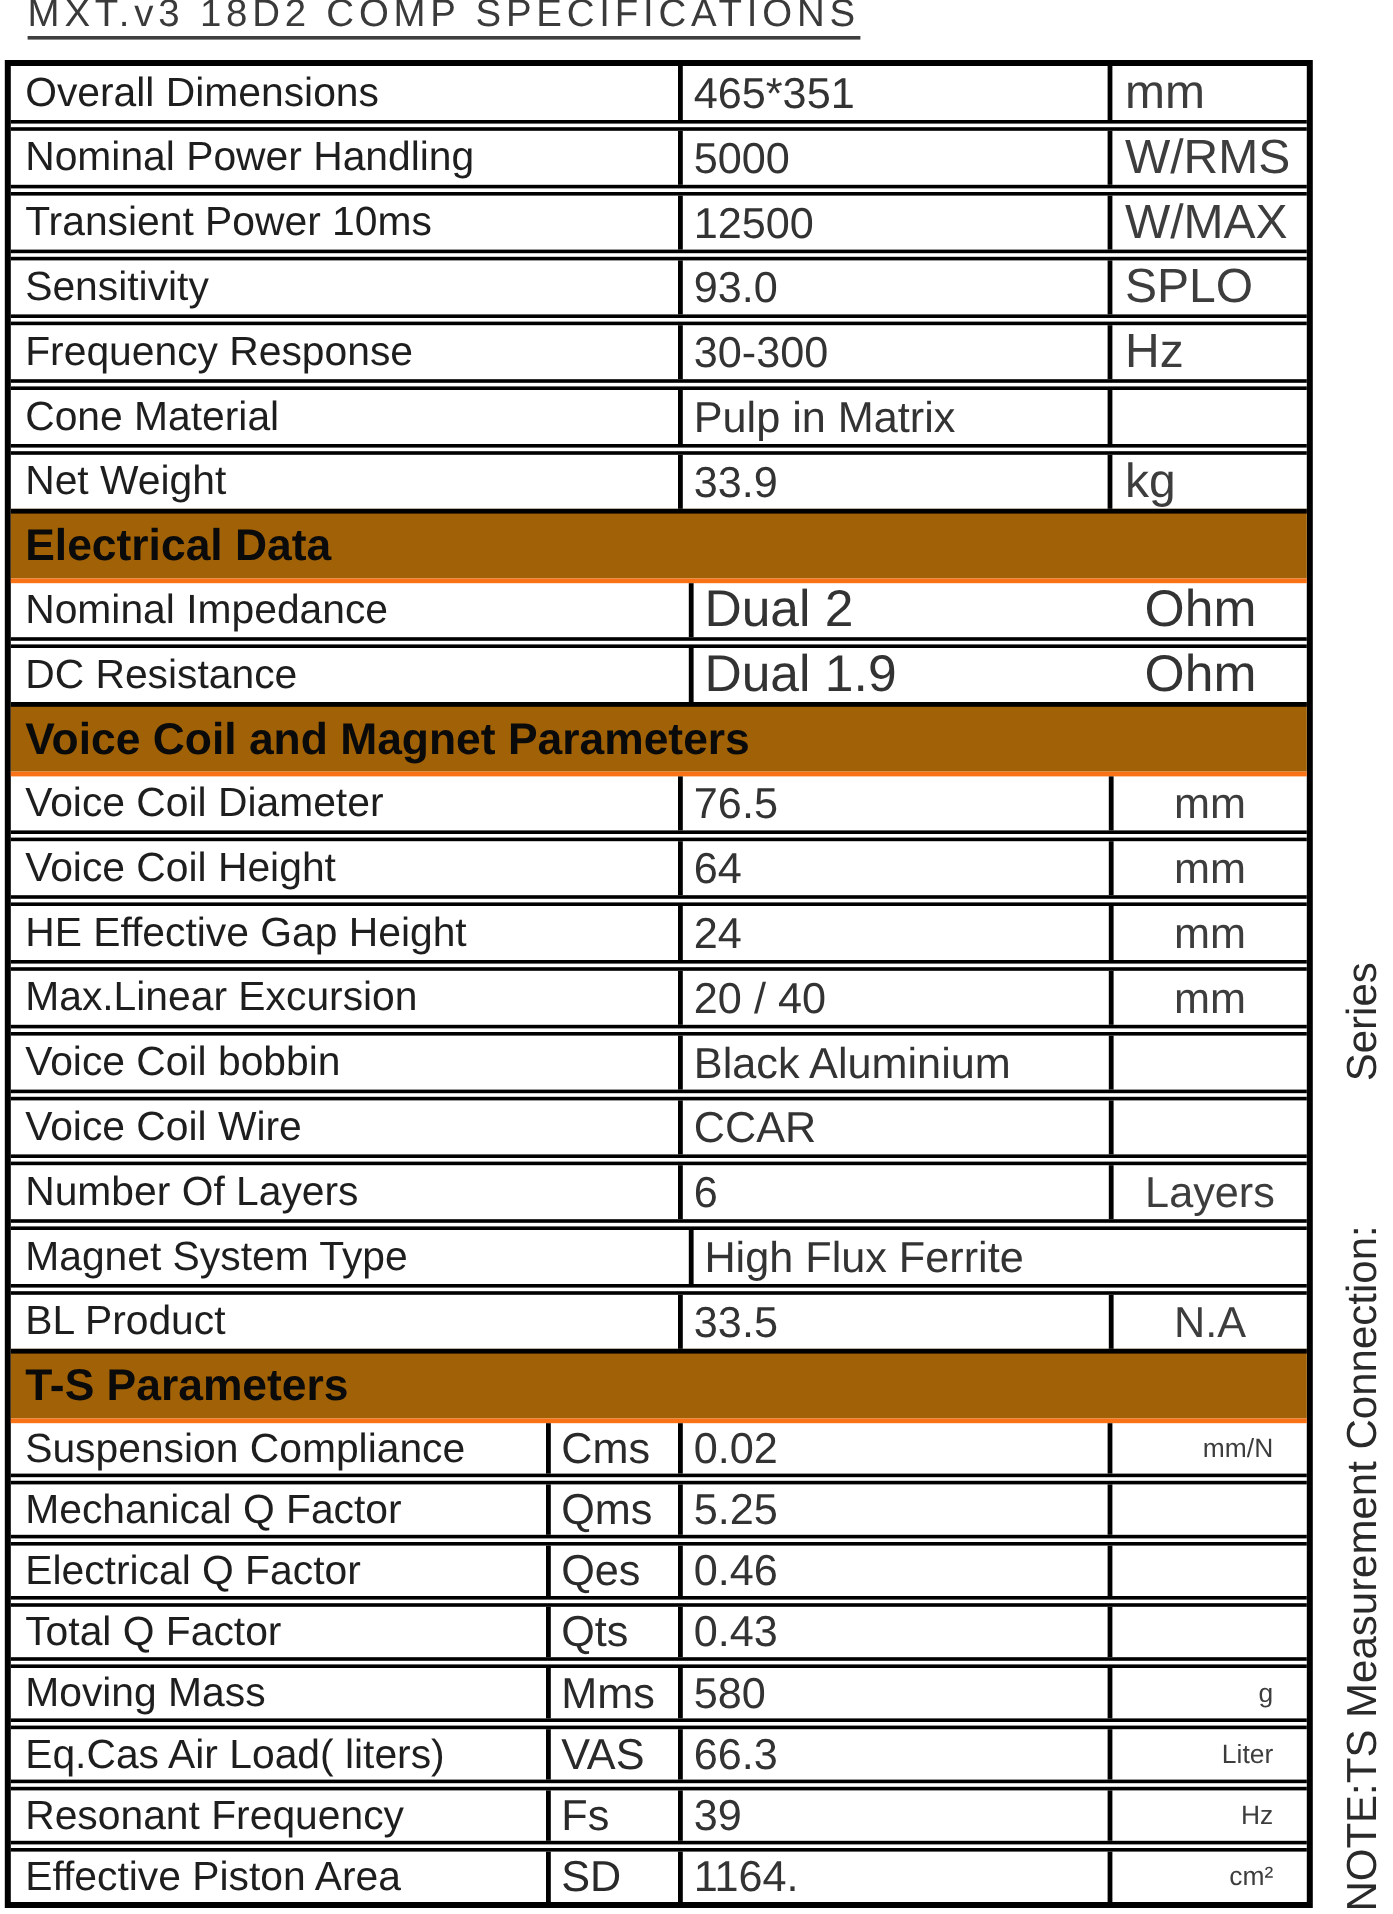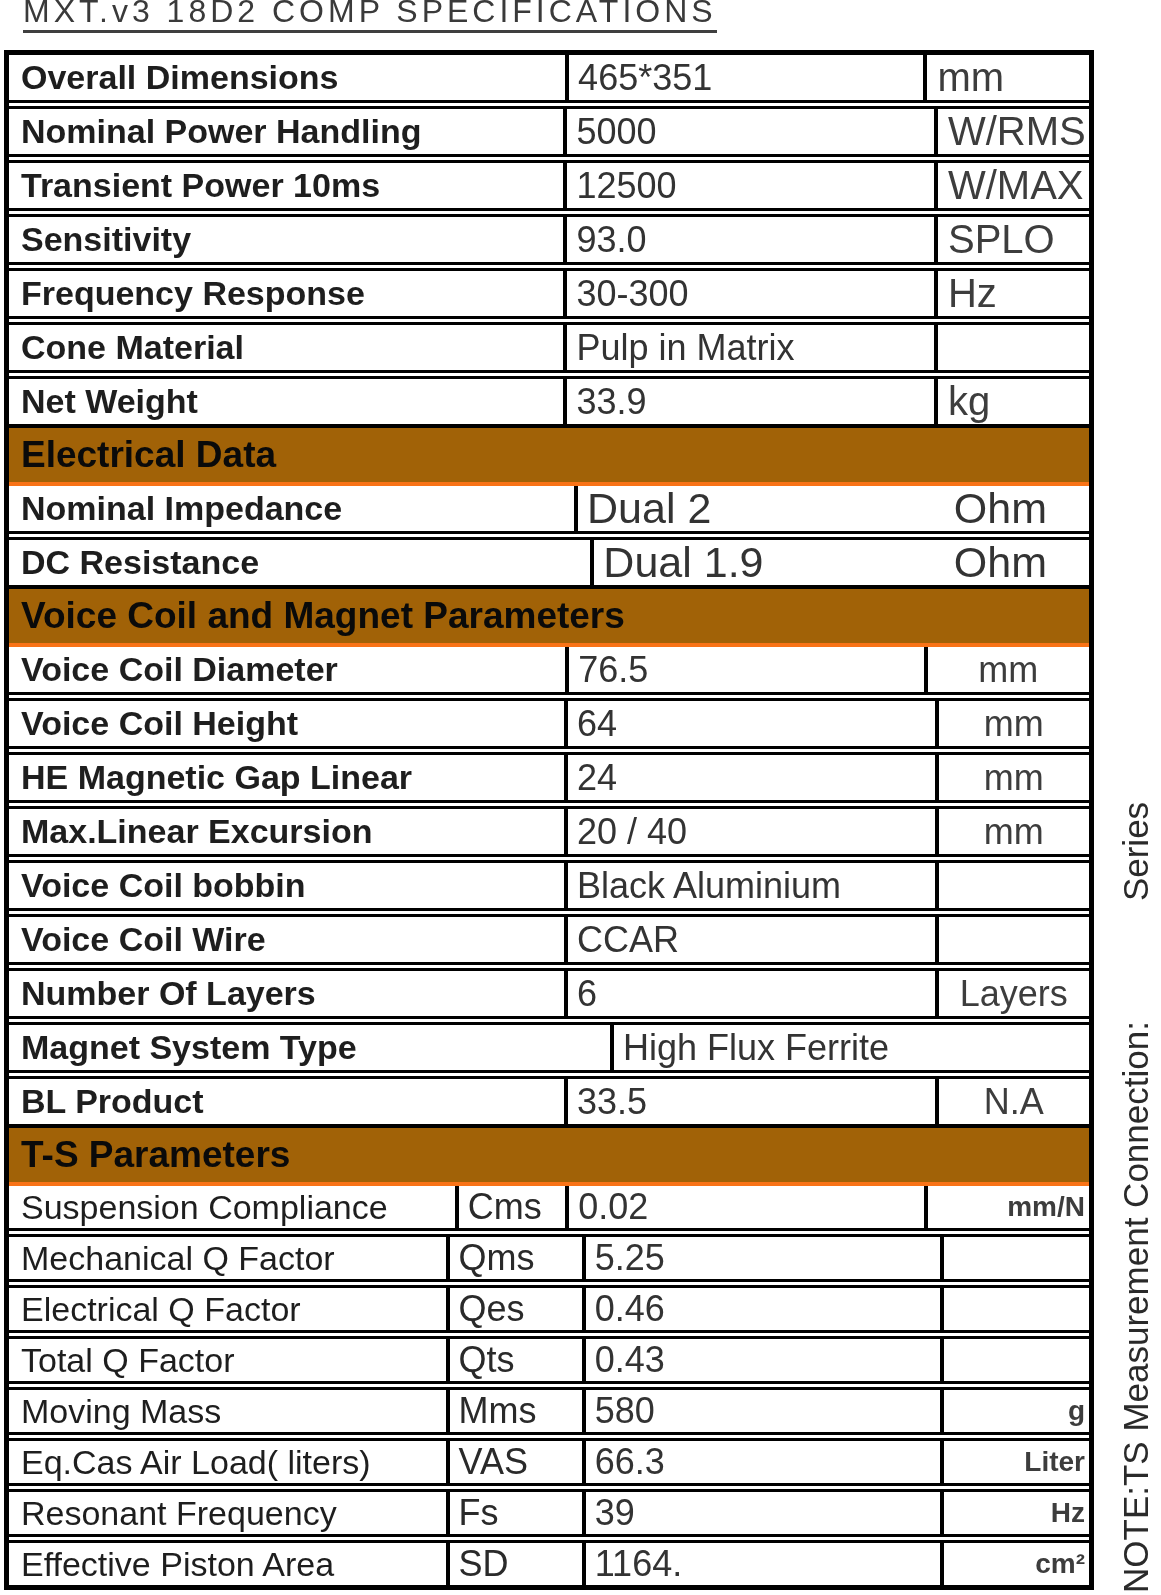--- a/index.html
+++ b/index.html
@@ -21,41 +21,41 @@
     padding-bottom:3px;
     white-space:nowrap;
   }
   .spec-table {
     position:absolute; left:4px; top:50px;
     width:1090px;
     border:5px solid #000;
     background:#fff;
   }
   .row { display:flex; align-items:stretch; }
-  .sep { border-top:9px double #000;gap:36px; }
+  .sep { border-top:9px double #000; }
   .solid-top { border-top:4px solid #f97316; }
   .sec { border-top:4px solid #000; background:#a16207; }
   .sec-title {
     height:54px; display:flex; align-items:center;
     padding-left:12px;
     font-size:37px; font-weight:bold; color:#0a0a0a;
     width:100%;
   }
   .cell { display:flex; align-items:center; overflow:hidden; white-space:nowrap; }
   .h-a  > .cell { height:45px; }
   .h-vc > .cell { height:45px; }
   .h-ts > .cell { height:42px; }
 
-  .c-label { width:565px; padding-left:12px; font-size:34px; color:#1e1e1e;font-weight:bold; }
+  .c-label { width:565px; padding-left:12px; font-size:34px; color:#1e1e1e; }
   .c-value { width:364px; border-left:4px solid #000; padding-left:9px; font-size:36px; color:#333333; }
   .c-unit  { width:168px; border-left:4px solid #000; }
 
   .u-a  { justify-content:flex-start; padding-left:10px; font-size:40px; color:#3d3d3d; }
   .u-vc { justify-content:center; font-size:36px; color:#3d3d3d; }
-  .u-ts { justify-content:flex-end; padding-right:4px; font-size:28px; color:#3d3d3d;font-weight:bold; }
+  .u-ts { justify-content:flex-end; padding-right:28px; font-size:22px; color:#3d3d3d; }
 
   .c-merged {
     width:515px; border-left:4px solid #000;
     justify-content:space-between;
     padding-left:9px; padding-right:42px;
     font-size:43px; color:#333333;
   }
 
   .ts-label { width:453px; padding-left:12px; font-size:34px; color:#1e1e1e; }
   .ts-sym   { width:112px; border-left:4px solid #000; padding-left:9px; font-size:36px; color:#2a2a2a; }
@@ -141,21 +141,21 @@
       <div class="cell c-label">Voice Coil Diameter</div>
       <div class="cell c-value">76.5</div>
       <div class="cell c-unit u-vc">mm</div>
     </div>
     <div class="row h-vc sep">
       <div class="cell c-label">Voice Coil Height</div>
       <div class="cell c-value">64</div>
       <div class="cell c-unit u-vc">mm</div>
     </div>
     <div class="row h-vc sep">
-      <div class="cell c-label">HE Magnetic Gap Linear</div>
+      <div class="cell c-label">HE Effective Gap Height</div>
       <div class="cell c-value">24</div>
       <div class="cell c-unit u-vc">mm</div>
     </div>
     <div class="row h-vc sep">
       <div class="cell c-label">Max.Linear Excursion</div>
       <div class="cell c-value">20 / 40</div>
       <div class="cell c-unit u-vc">mm</div>
     </div>
     <div class="row h-vc sep">
       <div class="cell c-label">Voice Coil bobbin</div>

